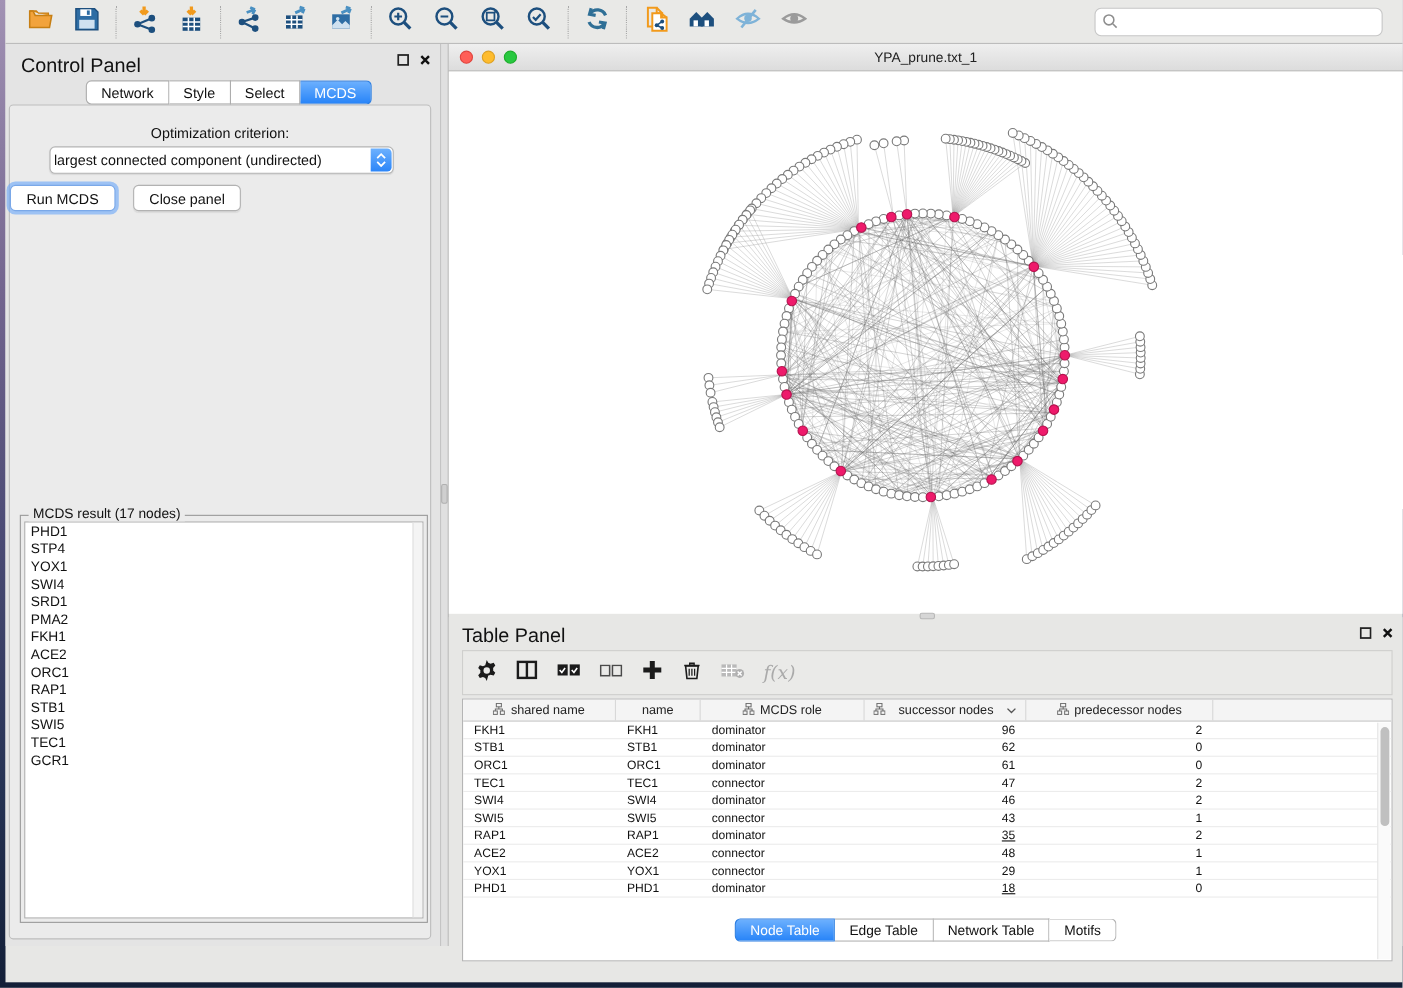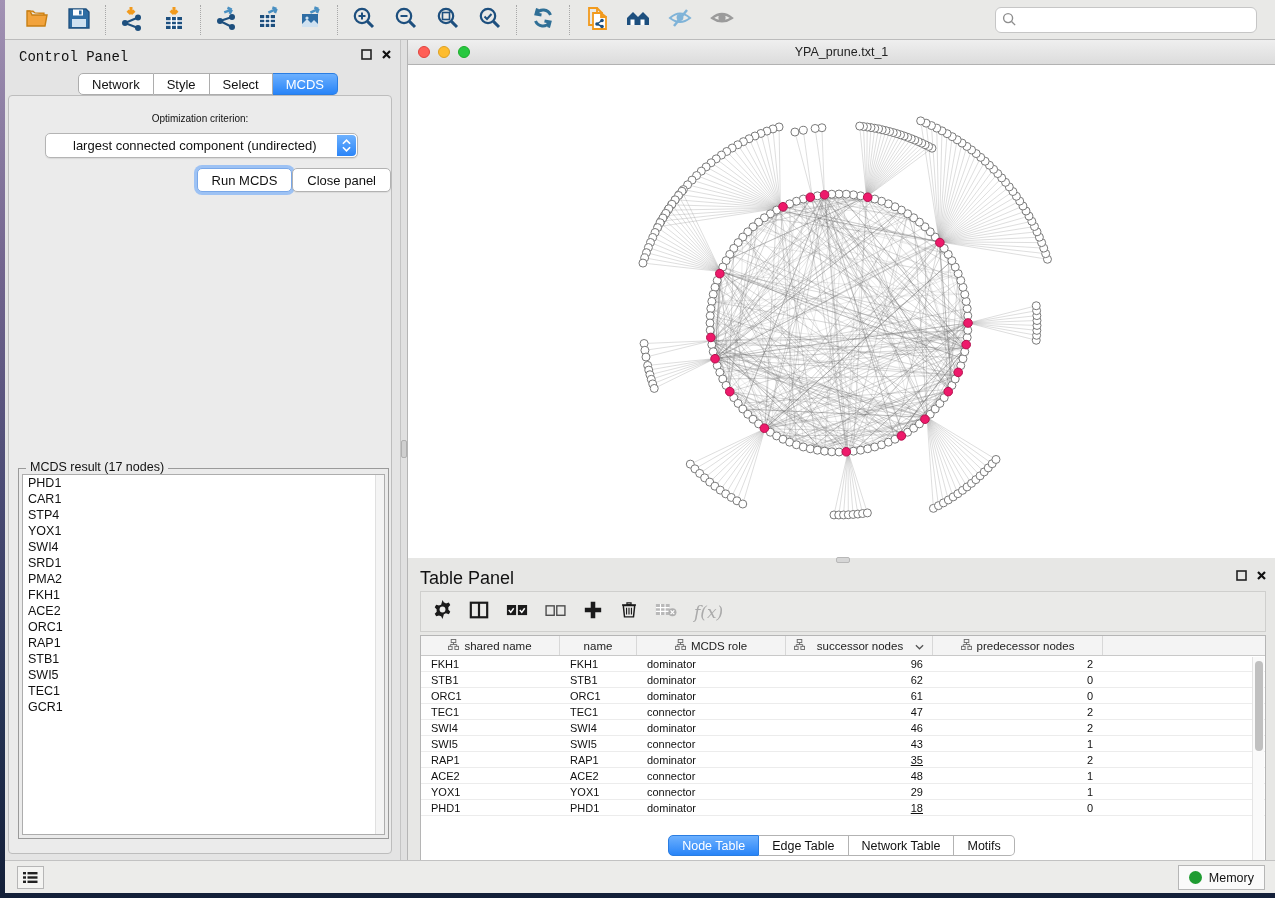--- a/index.html
+++ b/index.html
@@ -16,42 +16,42 @@
   .tb-btn { width:36px; height:32px; display:flex; align-items:center; justify-content:center; border-radius:4px; }
   .tb-btn svg { width:26px; height:26px; }
   .search-wrap { margin-left:auto; margin-right:18px; position:relative; }
   .search-input { width:262px; height:26px; border:1px solid #c6c6c6; border-radius:6px; background:#fff;
     padding:0 8px 0 26px; font-size:13px; color:#333; outline:none; }
   .search-icon { position:absolute; left:7px; top:5px; width:15px; height:15px; }
 
   
   .control-panel { position:absolute; left:0; top:40px; width:395px; bottom:33px; background:#e4e4e4; }
   .panel-title-row { position:absolute; left:0; top:0; right:0; height:30px; }
-  .panel-title { position:absolute; left:14px; top:9px; font-size:14px; color:#111;font-family:Liberation Mono, monospace; }
+  .panel-title { position:absolute; left:14px; top:9px; font-size:18px; color:#111; }
   .panel-mini-icons { position:absolute; right:8px; top:8px; display:flex; gap:8px; }
   .mini-ic { width:12px; height:12px; display:flex; align-items:center; justify-content:center; }
 
   .cp-tabs { position:absolute; left:73px; top:33px; height:22px; display:flex; z-index:3; }
   .cp-tab { height:22px; padding:0 13px; background:#fff; border:1px solid #adadad; border-left:none;
     font-size:13px; color:#111; display:flex; align-items:center; }
   .cp-tab:first-child { border-left:1px solid #adadad; border-radius:5px 0 0 5px; }
   .cp-tab:last-child { border-radius:0 5px 5px 0; }
   .cp-tab.active { background:linear-gradient(180deg,#6cb0fe,#2884f8); border-color:#2a7de2; color:#fff; }
 
   .cp-content { position:absolute; left:3px; top:55px; right:8px; bottom:6px;
     background:#ebebeb; border:1px solid #bdbdbd; border-radius:4px; }
-  .opt-label { position:absolute; left:0; right:0; top:17px; text-align:center; font-size:10px; color:#111; }
+  .opt-label { position:absolute; left:0; right:0; top:17px; text-align:center; font-size:13px; color:#111; }
   .criterion-select { position:absolute; left:36px; top:37px; width:313px; height:25px; background:#fff;
     border:1px solid #b4b4b4; border-radius:5px; font-size:13px; color:#111; display:flex; align-items:center;
-    padding-left:27px; box-shadow:0 1px 1px rgba(0,0,0,.08); }
+    padding-left:3px; box-shadow:0 1px 1px rgba(0,0,0,.08); }
   .select-stepper { position:absolute; right:1px; top:1px; bottom:1px; width:19px; border-radius:0 4px 4px 0;
     background:linear-gradient(180deg,#6db1fe,#2b85f8); display:flex; flex-direction:column;
     align-items:center; justify-content:center; gap:1px; }
   .select-stepper svg { width:9px; height:6px; }
-  .cp-buttons { position:absolute; left:0; right:0; top:72px; display:flex; justify-content:flex-end; gap:0; }
+  .cp-buttons { position:absolute; left:0; right:0; top:72px; display:flex; justify-content:flex-start; gap:16px; }
   .mac-btn { height:24px; background:#fff; border:1px solid #b2b2b2; border-radius:5px; font-size:13px;
     color:#111; padding:0 14px; box-shadow:0 1px 1px rgba(0,0,0,.07); }
   .mac-btn.focused { box-shadow:0 0 0 3px rgba(105,166,250,.6); border-color:#7aa8e8; }
 
   .mcds-group { position:absolute; left:9px; top:372px; width:371px; height:371px; }
   .mcds-legend { position:absolute; left:8px; top:-8px; background:#ebebeb; padding:0 4px; font-size:12.5px; color:#111; z-index:2;}
   .mcds-box { position:absolute; inset:0; border:1px solid #9a9a9a; }
   .mcds-list { position:absolute; left:4px; top:6px; right:4px; bottom:4px; background:#fff;
     border:1px solid #adadad; overflow:hidden; }
   .mcds-scroll { position:absolute; right:0; top:0; bottom:0; width:9px; background:#f4f4f4; border-left:1px solid #e0e0e0; }
@@ -305,21 +305,20 @@
       <div class="cp-buttons">
         <button class="mac-btn focused">Run MCDS</button>
         <button class="mac-btn">Close panel</button>
       </div>
       <div class="mcds-group">
         <span class="mcds-legend">MCDS result (17 nodes)</span>
         <div class="mcds-box"></div>
         <div class="mcds-list">
           <div class="mcds-scroll"></div>
         <div class="mcds-item">PHD1</div>
-            <div class="mcds-item">CAR1</div>
             <div class="mcds-item">STP4</div>
             <div class="mcds-item">YOX1</div>
             <div class="mcds-item">SWI4</div>
             <div class="mcds-item">SRD1</div>
             <div class="mcds-item">PMA2</div>
             <div class="mcds-item">FKH1</div>
             <div class="mcds-item">ACE2</div>
             <div class="mcds-item">ORC1</div>
             <div class="mcds-item">RAP1</div>
             <div class="mcds-item">STB1</div>
@@ -1329,29 +1328,13 @@
         </div>
     </div>
     <div class="tp-tabs">
         <div class="tp-tab active">Node Table</div>
         <div class="tp-tab">Edge Table</div>
         <div class="tp-tab">Network Table</div>
         <div class="tp-tab">Motifs</div>
       </div>
   </div>
 
-  <div class="status-bar">
-    <div class="status-list-btn">
-      <svg width="15" height="13" viewBox="0 0 15 13">
-        <rect x="0" y="1" width="3" height="2.4" fill="#222"></rect>
-          <rect x="4.5" y="1" width="10" height="2.4" fill="#222"></rect>
-        <rect x="0" y="5.3" width="3" height="2.4" fill="#222"></rect>
-          <rect x="4.5" y="5.3" width="10" height="2.4" fill="#222"></rect>
-        <rect x="0" y="9.6" width="3" height="2.4" fill="#222"></rect>
-          <rect x="4.5" y="9.6" width="10" height="2.4" fill="#222"></rect>
-      </svg>
-    </div>
-    <div class="memory-btn">
-      <span class="mem-dot" style="background:#1f9c32;"></span>
-      <span>Memory</span>
-    </div>
-  </div>
 </div>
 
 </body></html>

